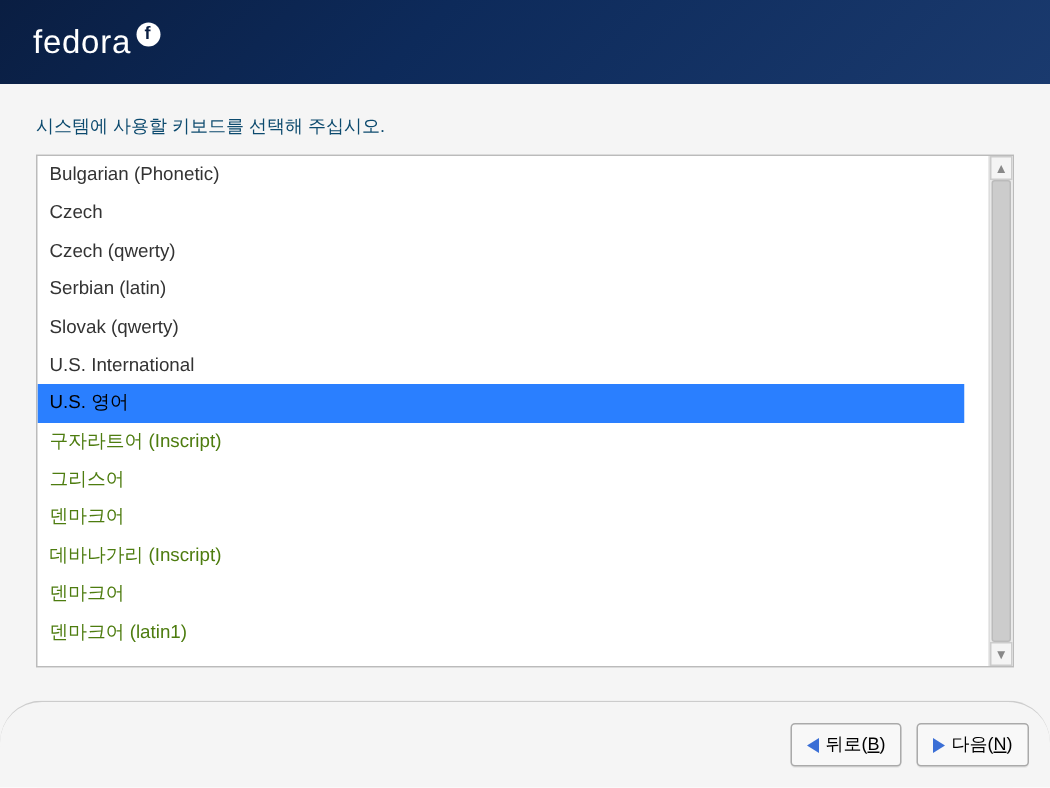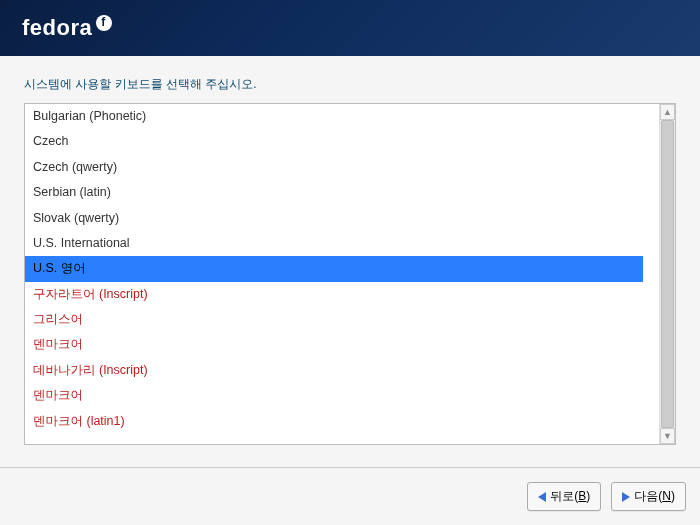--- a/index.html
+++ b/index.html
@@ -13,21 +13,21 @@
 .header {
   height: 56px;
   background: linear-gradient(135deg, #0a1e42 0%, #0d2a5a 40%, #1a3a6e 100%);
   display: flex;
   align-items: center;
   padding-left: 22px;
 }
 .logo {
   color: #fff;
   font-size: 22px;
-  font-weight: bold;
+  font-weight: normal;
   letter-spacing: 0.5px;
   display: flex;
   align-items: center;
 }
 .logo-mark {
   display: inline-block;
   width: 16px; height: 16px;
   background: #fff;
   border-radius: 50%;
   margin-left: 4px;
@@ -62,21 +62,21 @@
   flex: 1;
   overflow: hidden;
 }
 .item {
   padding: 3px 8px;
   font-size: 12.5px;
   color: #333;
   line-height: 1.55;
   cursor: pointer;
 }
-.item.dim { color: #b91c1c; }
+.item.dim { color: #4d7c0f; }
 .item.selected {
   background: #2a7fff;
   color: #000000;
 }
 .scrollbar {
   width: 16px;
   background: #eee;
   border-left: 1px solid #ddd;
   display: flex;
   flex-direction: column;
@@ -104,20 +104,21 @@
   position: absolute;
   bottom: 0; left: 0; right: 0;
   height: 58px;
   border-top: 1px solid #ccc;
   background: #f5f5f5;
   display: flex;
   align-items: center;
   justify-content: flex-end;
   padding: 0 14px;
   gap: 10px;
+  border-radius: 28px;
 }
 .btn {
   display: flex;
   align-items: center;
   gap: 4px;
   padding: 5px 10px;
   font-size: 12px;
   background: #f8f8f8;
   border: 1px solid #aaa;
   border-radius: 3px;

